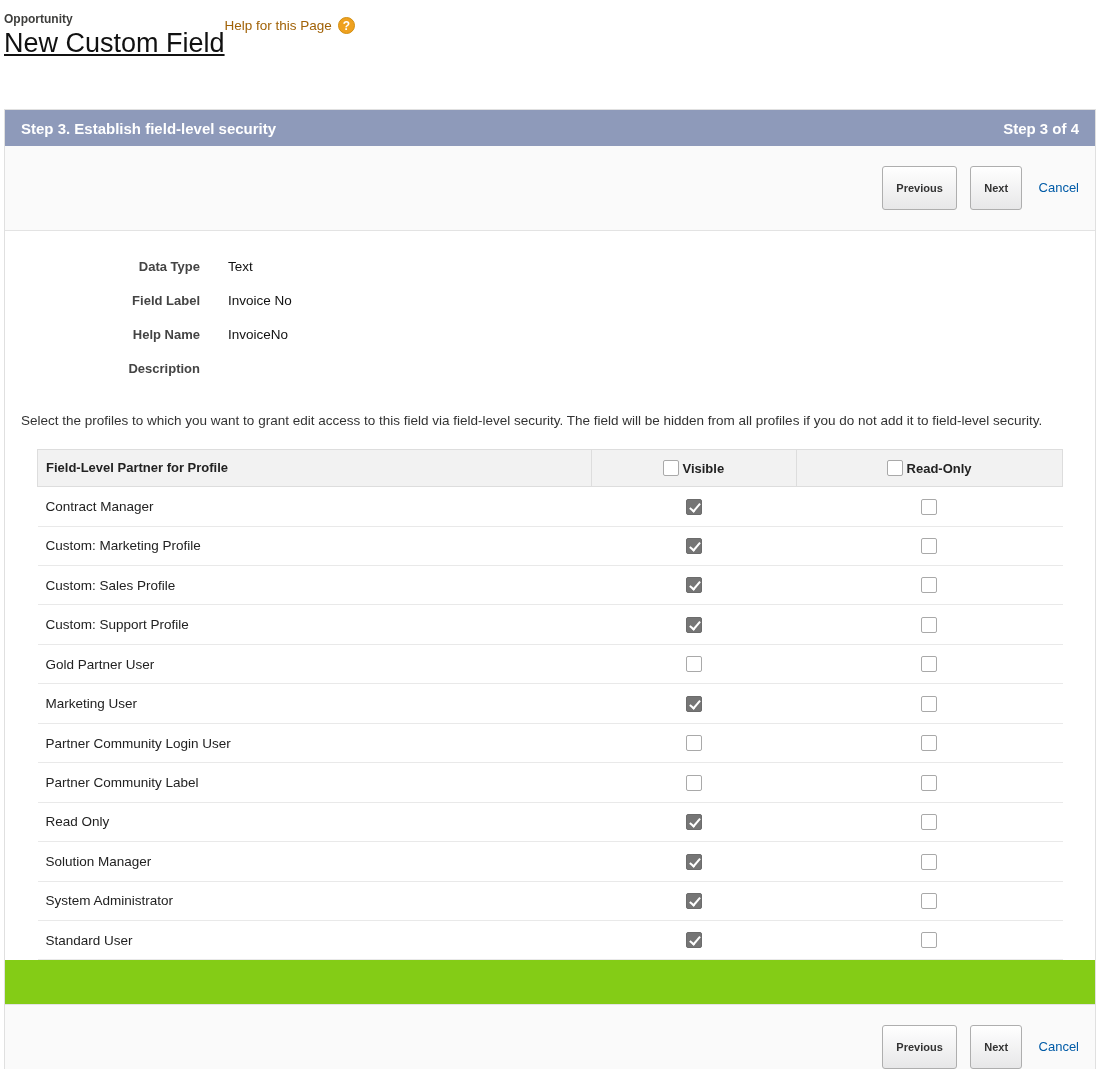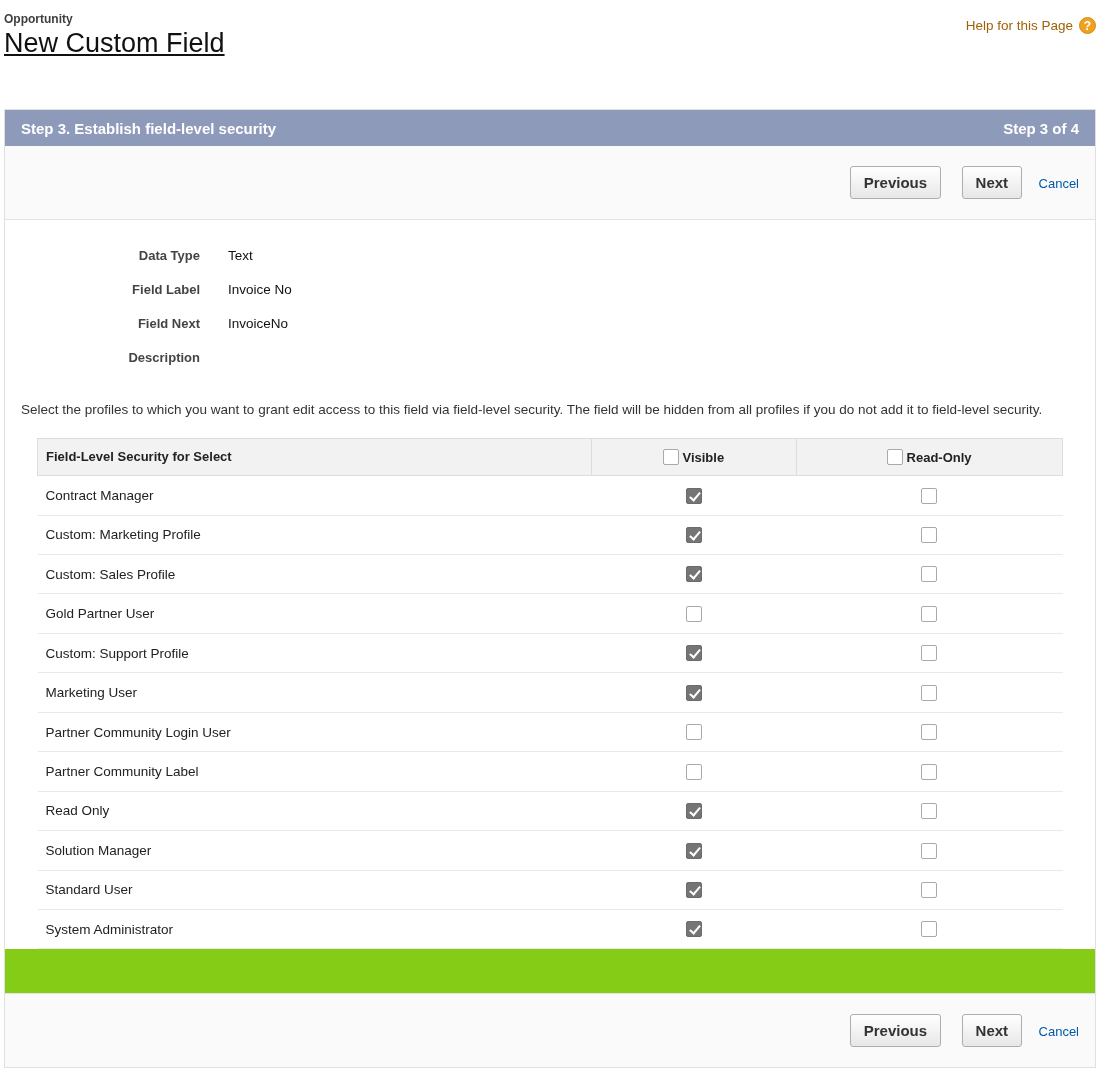--- a/index.html
+++ b/index.html
@@ -1,37 +1,37 @@
 <!DOCTYPE html>
 <html><head>
 <meta charset="utf-8">
 <style>
   * { box-sizing: border-box; }
   html,body { margin:0; padding:0; background:#ffffff; font-family:"Liberation Sans", sans-serif; color:#222; }
   .page { width:1110px; min-height:1069px; padding:0 14px 0 4px; }
 
   
-  .top-header { display:flex; justify-content:space-between; align-items:flex-start; padding-top:12px; }
+  .top-header { display:flex; justify-content:flex-start; align-items:flex-start; padding-top:12px; }
   .entity-label { font-size:12px; font-weight:bold; color:#3e3e3c; }
   .page-title { font-size:27px; font-weight:400; color:#111; margin:2px 0 0 0; line-height:1.15;text-decoration:underline; }
   .help-area { display:flex; align-items:center; gap:6px; padding-top:5px; }
   .help-link { color:#a16207; font-size:13.5px; text-decoration:none; cursor:pointer; }
   .help-icon { width:17px; height:17px; border-radius:50%; background:#efa11f; color:#fff; font-size:12px; font-weight:bold;
                display:inline-flex; align-items:center; justify-content:center; cursor:pointer; border:1px solid #d28f12; }
 
   
   .panel { margin-top:50px; border:1px solid #e0e0e0; background:#84cc16; }
   .panel-header { background:#8e9aba; color:#fff; font-weight:bold; font-size:15px; height:36px;
                   display:flex; align-items:center; justify-content:space-between; padding:0 16px; }
   .button-bar { background:#fafafa; padding:20px 16px; text-align:right; }
   .button-bar.top { border-bottom:1px solid #e3e3e3; }
   .button-bar.bottom { border-top:1px solid #e3e3e3; }
   .btn { background:linear-gradient(#ffffff,#e7e7e8); border:1px solid #aeaeae; border-radius:3px;
-         font-family:"Liberation Sans", sans-serif; font-weight:bold; font-size:15px; color:#333;
-         padding:7px 13px; margin-left:16px; cursor:pointer; }
+         font-family:"Liberation Sans", sans-serif; font-weight:bold; font-size:11px; color:#333;
+         padding:15px 13px; margin-left:9px; cursor:pointer; }
   .cancel-link { color:#015ba7; font-size:13px; text-decoration:none; margin-left:12px; cursor:pointer; }
 
   
   .content { background:#fff; }
   .field-details { padding-top:28px; }
   .detail-row { display:flex; align-items:baseline; min-height:34px; }
   .detail-label { width:195px; text-align:right; font-weight:bold; font-size:13px; color:#444; flex:0 0 195px; }
   .detail-value { margin-left:28px; font-size:13.5px; color:#111; }
 
   
@@ -93,35 +93,35 @@
       <div class="field-details" id="field-details">
           <div class="detail-row">
             <span class="detail-label">Data Type</span>
             <span class="detail-value">Text</span>
           </div>
           <div class="detail-row">
             <span class="detail-label">Field Label</span>
             <span class="detail-value">Invoice No</span>
           </div>
           <div class="detail-row">
-            <span class="detail-label">Field Next</span>
+            <span class="detail-label">Help Name</span>
             <span class="detail-value">InvoiceNo</span>
           </div>
           <div class="detail-row">
             <span class="detail-label">Description</span>
             <span class="detail-value"></span>
           </div>
         </div>
 
       <p class="instructions">Select the profiles to which you want to grant edit access to this field via field-level security. The field will be hidden from all profiles if you do not add it to field-level security.</p>
 
       <table class="fls">
         <thead>
           <tr>
-            <th class="profile-col">Field-Level Security for Select</th>
+            <th class="profile-col">Field-Level Partner for Profile</th>
             <th class="check-col visible-col">
               <input type="checkbox" class="cb" id="visible-all" style="">
               <span class="th-label">Visible</span>
             </th>
             <th class="check-col readonly-col">
               <input type="checkbox" class="cb" id="readonly-all" style="">
               <span class="th-label">Read-Only</span>
             </th>
           </tr>
         </thead>
@@ -135,30 +135,30 @@
               <td>Custom: Marketing Profile</td>
               <td class="check-cell"><input type="checkbox" class="cb" checked="" style=""></td>
               <td class="check-cell"><input type="checkbox" class="cb" style=""></td>
             </tr>
             <tr>
               <td>Custom: Sales Profile</td>
               <td class="check-cell"><input type="checkbox" class="cb" checked="" style=""></td>
               <td class="check-cell"><input type="checkbox" class="cb" style=""></td>
             </tr>
             <tr>
+              <td>Custom: Support Profile</td>
+              <td class="check-cell"><input type="checkbox" class="cb" checked="" style=""></td>
+              <td class="check-cell"><input type="checkbox" class="cb" style=""></td>
+            </tr>
+            <tr>
               <td>Gold Partner User</td>
               <td class="check-cell"><input type="checkbox" class="cb" style=""></td>
               <td class="check-cell"><input type="checkbox" class="cb" style=""></td>
             </tr>
             <tr>
-              <td>Custom: Support Profile</td>
-              <td class="check-cell"><input type="checkbox" class="cb" checked="" style=""></td>
-              <td class="check-cell"><input type="checkbox" class="cb" style=""></td>
-            </tr>
-            <tr>
               <td>Marketing User</td>
               <td class="check-cell"><input type="checkbox" class="cb" checked="" style=""></td>
               <td class="check-cell"><input type="checkbox" class="cb" style=""></td>
             </tr>
             <tr>
               <td>Partner Community Login User</td>
               <td class="check-cell"><input type="checkbox" class="cb" style=""></td>
               <td class="check-cell"><input type="checkbox" class="cb" style=""></td>
             </tr>
             <tr>
@@ -170,26 +170,26 @@
               <td>Read Only</td>
               <td class="check-cell"><input type="checkbox" class="cb" checked="" style=""></td>
               <td class="check-cell"><input type="checkbox" class="cb" style=""></td>
             </tr>
             <tr>
               <td>Solution Manager</td>
               <td class="check-cell"><input type="checkbox" class="cb" checked="" style=""></td>
               <td class="check-cell"><input type="checkbox" class="cb" style=""></td>
             </tr>
             <tr>
+              <td>System Administrator</td>
+              <td class="check-cell"><input type="checkbox" class="cb" checked="" style=""></td>
+              <td class="check-cell"><input type="checkbox" class="cb" style=""></td>
+            </tr>
+            <tr>
               <td>Standard User</td>
-              <td class="check-cell"><input type="checkbox" class="cb" checked="" style=""></td>
-              <td class="check-cell"><input type="checkbox" class="cb" style=""></td>
-            </tr>
-            <tr>
-              <td>System Administrator</td>
               <td class="check-cell"><input type="checkbox" class="cb" checked="" style=""></td>
               <td class="check-cell"><input type="checkbox" class="cb" style=""></td>
             </tr>
           </tbody>
       </table>
 
     </div>
 
     <div class="button-bar bottom">
       <button class="btn">Previous</button>

